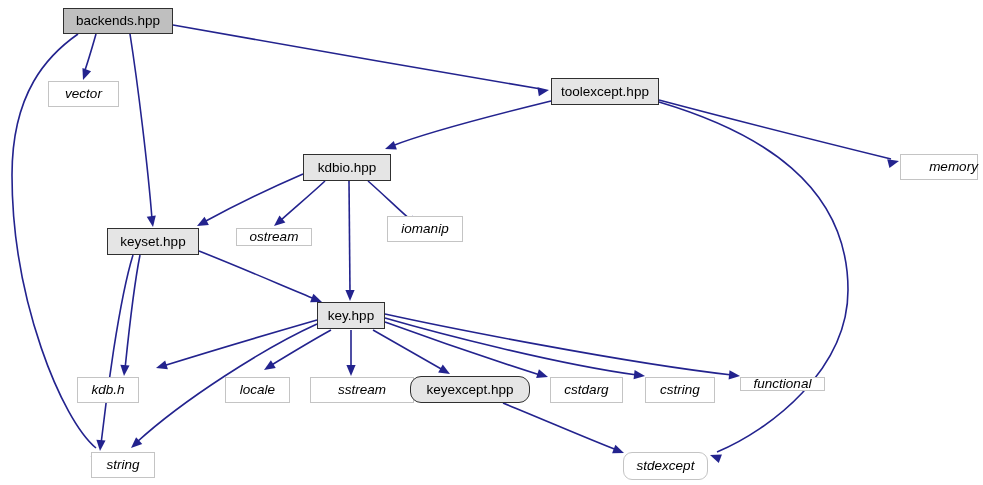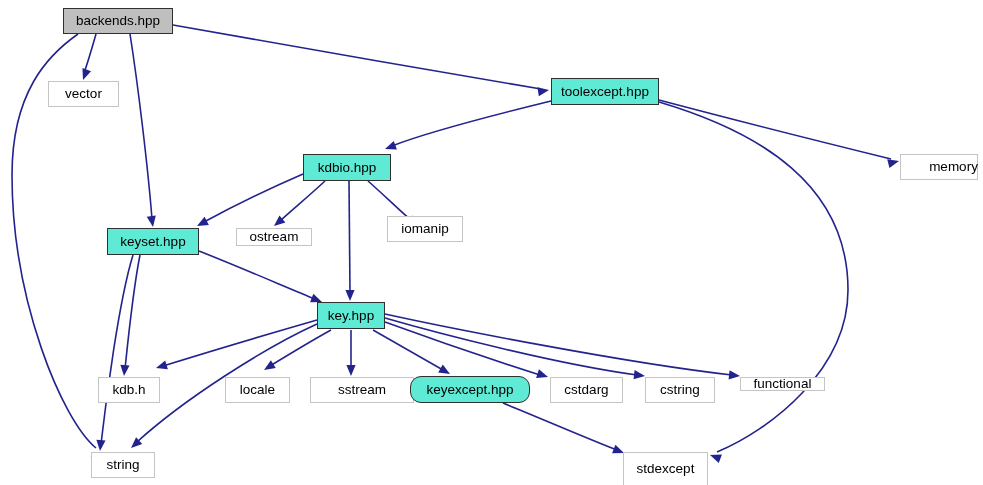--- a/index.html
+++ b/index.html
@@ -3,22 +3,22 @@
 <meta charset="utf-8">
 <style>
   html,body{margin:0;padding:0;background:#ffffff;}
   body{width:983px;height:485px;overflow:hidden;
        font-family:"Liberation Sans","DejaVu Sans",sans-serif;}
   #graph{position:relative;width:983px;height:485px;background:#fff;}
   svg{position:absolute;left:0;top:0;width:983px;height:485px;}
   .node{position:absolute;box-sizing:border-box;display:flex;
         align-items:center;justify-content:center;
         font-size:13.5px;line-height:1;color:#000;white-space:nowrap;}
-  .node.sys{border:1px solid #c4c4c4;background:#ffffff;}
-  .node.hdr{border:1.5px solid #303030;background:#5eead4;align-items:center;}
+  .node.sys{border:1px solid #c4c4c4;background:#ffffff;font-style:italic;}
+  .node.hdr{border:1.5px solid #303030;background:#e5e5e5;align-items:center;}
   .node.cur{border:1.5px solid #303030;background:#bfbfbf;}
 </style>
 </head>
 <body>
 
 <div id="graph">
 
   <svg viewBox="0 0 983 485" xmlns="http://www.w3.org/2000/svg">
     <g id="edges" fill="none" stroke="#23238e" stroke-width="1.6">
         <path d="M 96,34 C 92,48 88,62 84,73"></path>
@@ -93,21 +93,21 @@
       </div>
       <div class="node sys" style="left: 236px; top: 228px; width: 76px; height: 18px;">
         <span>ostream</span>
       </div>
       <div class="node sys" style="left: 387px; top: 216px; width: 76px; height: 26px;">
         <span>iomanip</span>
       </div>
       <div class="node hdr" style="left: 317px; top: 302px; width: 68px; height: 27px;">
         <span>key.hpp</span>
       </div>
-      <div class="node sys" style="left: 98px; top: 377px; width: 62px; height: 26px;">
+      <div class="node sys" style="left: 77px; top: 377px; width: 62px; height: 26px;">
         <span>kdb.h</span>
       </div>
       <div class="node sys" style="left: 225px; top: 377px; width: 65px; height: 26px;">
         <span>locale</span>
       </div>
       <div class="node sys" style="left: 310px; top: 377px; width: 104px; height: 26px;">
         <span>sstream</span>
       </div>
       <div class="node hdr" style="left: 410px; top: 376px; width: 120px; height: 27px; border-radius: 11px;">
         <span>keyexcept.hpp</span>
@@ -117,18 +117,18 @@
       </div>
       <div class="node sys" style="left: 645px; top: 377px; width: 70px; height: 26px;">
         <span>cstring</span>
       </div>
       <div class="node sys" style="left: 740px; top: 377px; width: 85px; height: 14px;">
         <span>functional</span>
       </div>
       <div class="node sys" style="left: 91px; top: 452px; width: 64px; height: 26px;">
         <span>string</span>
       </div>
-      <div class="node sys" style="left: 623px; top: 452px; width: 85px; height: 34px;">
+      <div class="node sys" style="left: 623px; top: 452px; width: 85px; height: 28px; border-radius: 9px;">
         <span>stdexcept</span>
       </div>
     </div>
 
 </div>
 
 </body></html>

